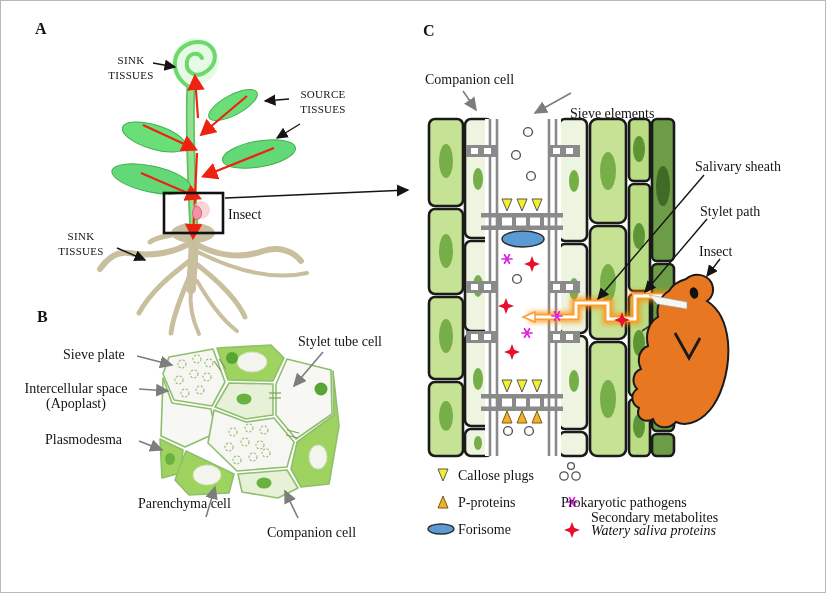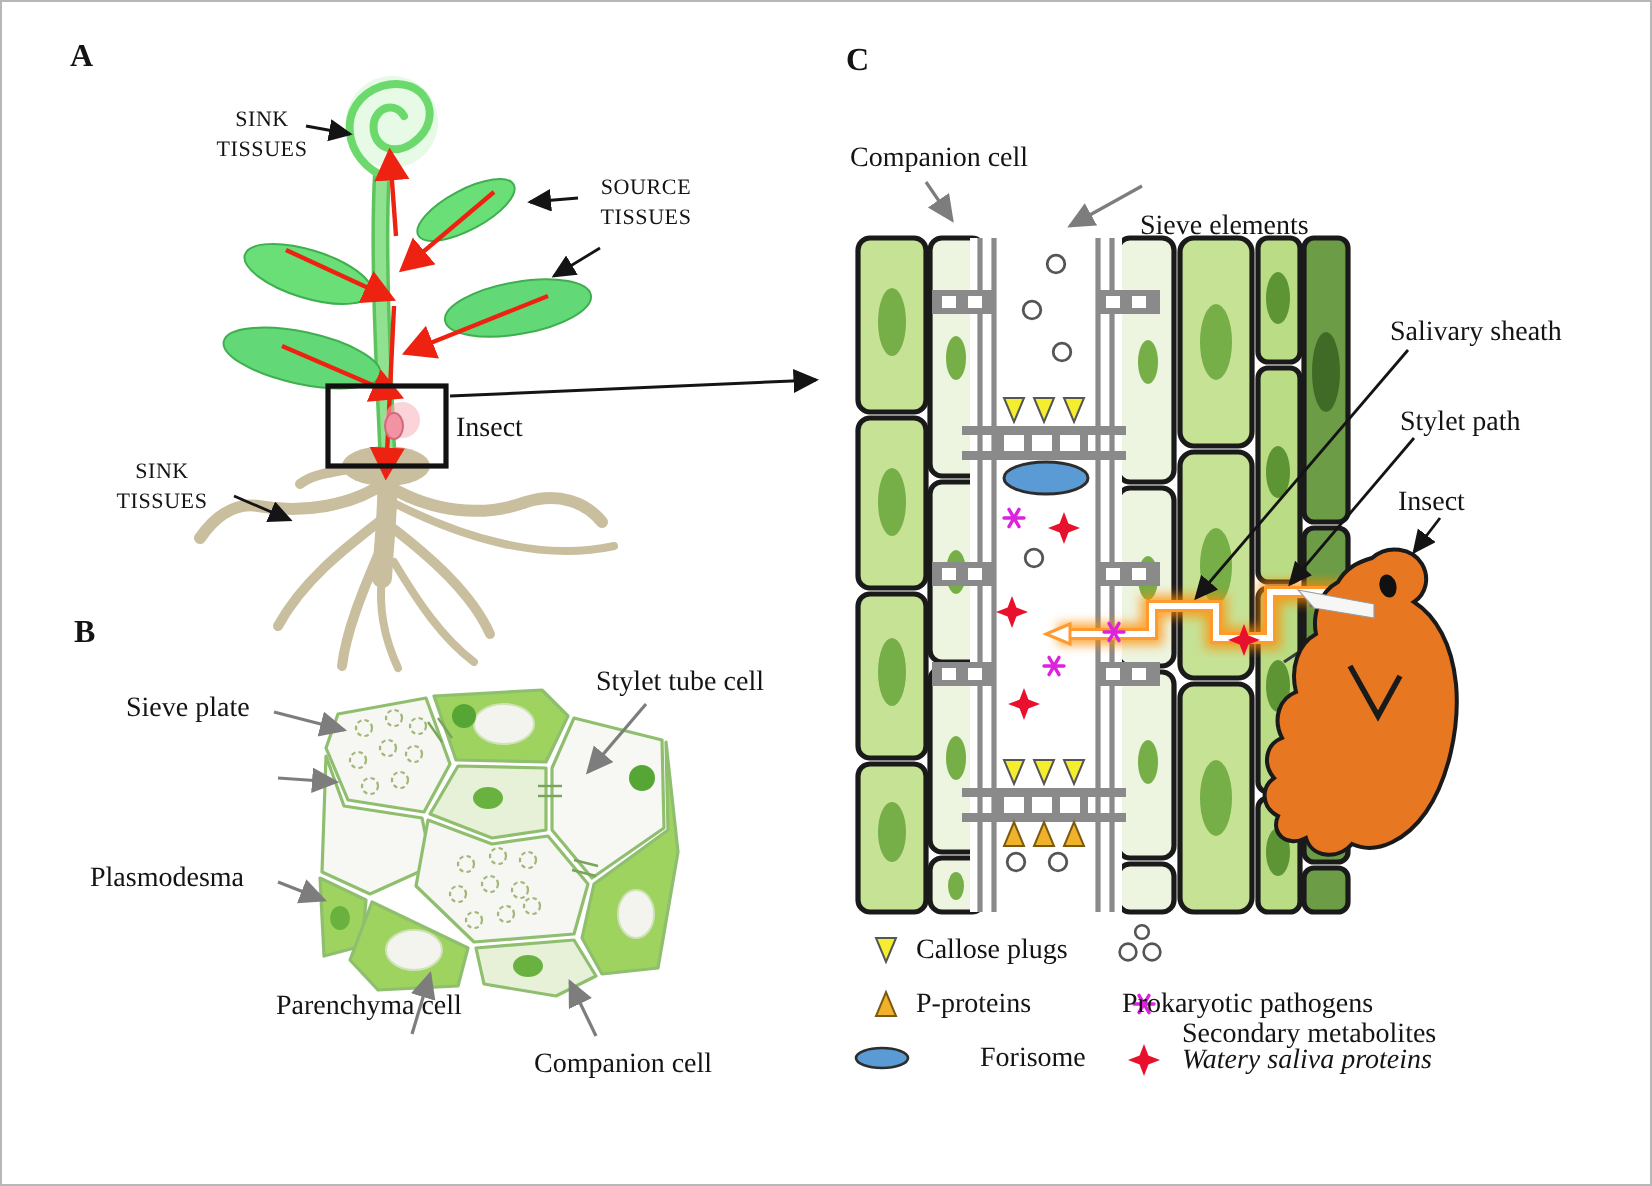--- a/index.html
+++ b/index.html
@@ -367,31 +367,35 @@
 </div>
 <div class="lbl" style="left:227px;top:206px;">Insect</div>
 <div class="lbl caps ctr" style="left:44px;top:228px;width:72px;">
   <span>SINK</span><br>
   <span>TISSUES</span>
 </div>
 
 <div class="lbl letter" style="left:36px;top:308px;">B</div>
 <div class="lbl" style="left:62px;top:346px;">Sieve plate</div>
 <div class="lbl" style="left:297px;top:333px;">Stylet tube cell</div>
+<div class="lbl ctr" style="left:14px;top:380px;width:122px;">
+  <span>Intercellular space</span><br>
+  <span>(Apoplast)</span>
+</div>
 <div class="lbl" style="left:44px;top:431px;">Plasmodesma</div>
 <div class="lbl" style="left:137px;top:495px;">Parenchyma cell</div>
 <div class="lbl" style="left:266px;top:524px;">Companion cell</div>
 
 <div class="lbl letter" style="left:422px;top:22px;">C</div>
 <div class="lbl" style="left:424px;top:71px;">Companion cell</div>
 <div class="lbl" style="left:569px;top:73px;margin-top:32px;">Sieve elements</div>
 <div class="lbl" style="left:694px;top:158px;">Salivary sheath</div>
 <div class="lbl" style="left:699px;top:203px;text-align:right;">Stylet path</div>
 <div class="lbl" style="left:698px;top:243px;">Insect</div>
 
 <div class="lbl" style="left:457px;top:467px;">Callose plugs</div>
 <div class="lbl" style="left:457px;top:494px;">P-proteins</div>
-<div class="lbl" style="left:457px;top:521px;margin-left:32px;">Forisome</div>
+<div class="lbl" style="left:457px;top:521px;">Forisome</div>
 <div class="lbl" style="left:590px;top:467px;margin-top:42px;">Secondary metabolites</div>
 <div class="lbl" style="left:560px;top:494px;">Prokaryotic pathogens</div>
 <div class="lbl" style="left:590px;top:522px;font-style:italic;">Watery saliva proteins</div>
 
 </div>
 
 </body></html>

